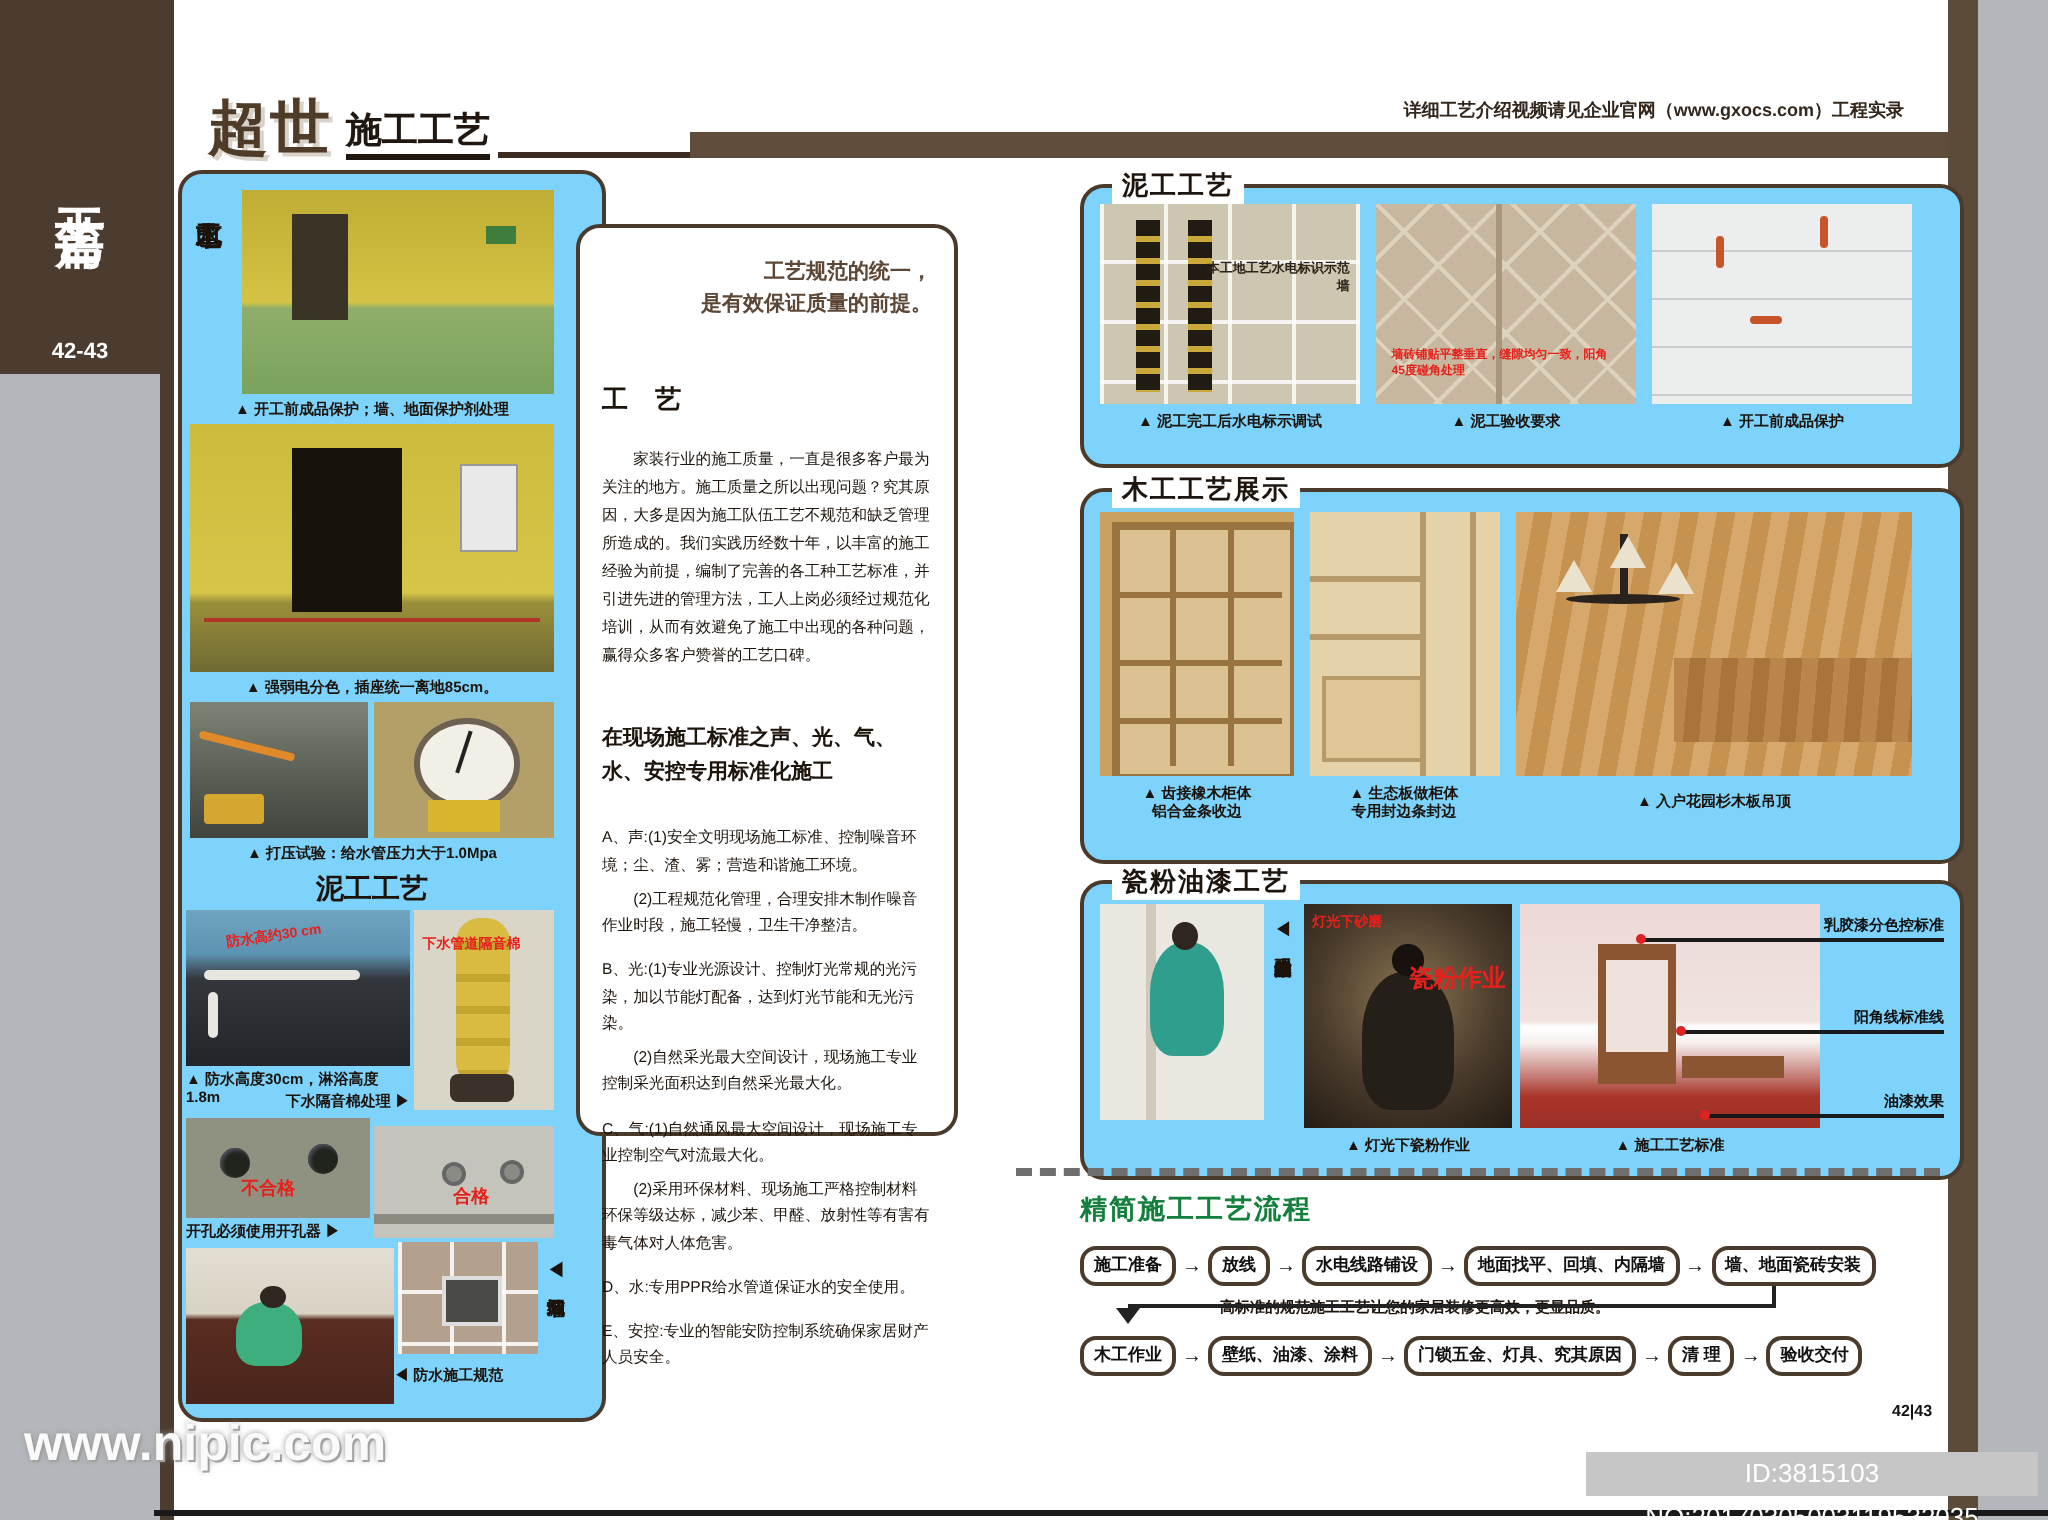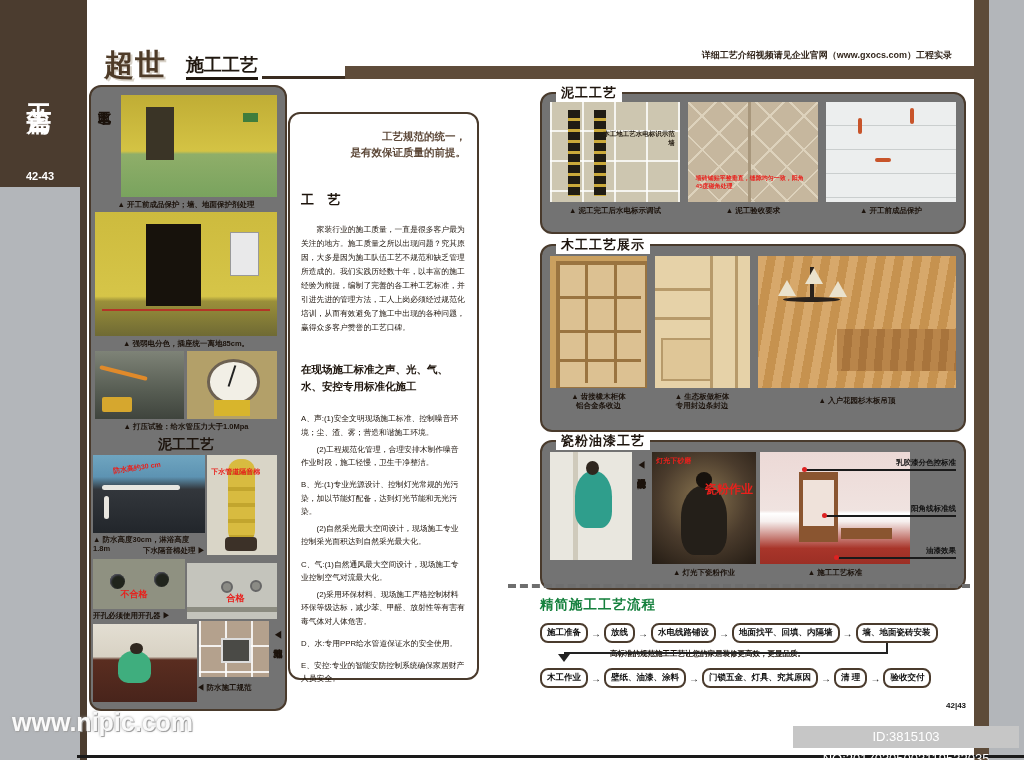--- a/index.html
+++ b/index.html
@@ -12,26 +12,26 @@
            text-orientation:upright;color:#fff;font-weight:bold;font-size:25px;letter-spacing:3px;}
   .chapter-pages{position:absolute;left:0;width:80px;bottom:5px;text-align:center;color:#fff;
            font-weight:bold;font-size:11px;}
   .spine-l{position:absolute;left:80px;top:0;width:7px;height:760px;background:#4b3c2f;}
   .spine-r{position:absolute;left:974px;top:0;width:15px;height:760px;background:#5d4b39;}
   .m-right{position:absolute;left:989px;top:0;width:35px;height:760px;background:#b3b6ba;}
   
   .hnote{position:absolute;right:72px;top:49px;font-size:9px;font-weight:bold;color:#33271d;}
   .hbar{position:absolute;left:345px;top:66px;width:629px;height:13px;background:#5f4c3a;}
   .trule{position:absolute;left:213px;top:76px;width:132px;height:3px;background:#3a2c20;}
-  .lp-title{position:absolute;left:100px;top:50px;display:flex;align-items:flex-end;gap:20px;background:#fff;padding:0 4px;}
+  .lp-title{position:absolute;left:100px;top:50px;display:flex;align-items:flex-end;gap:7px;background:#fff;padding:0 4px;}
   .brand{font-size:30px;font-weight:900;color:#4e3b28;letter-spacing:1px;line-height:1;
          text-shadow:2px 2px 0 #d8d2c8;}
   .brand-rest{font-size:18px;font-weight:bold;color:#201810;border-bottom:3px solid #201810;padding-bottom:1px;line-height:1.1;}
   
-  .rbox{position:absolute;background:#737373;border:2px solid #493a2c;border-radius:12px;}
+  .rbox{position:absolute;background:#7dd3fc;border:2px solid #493a2c;border-radius:12px;padding-left:16px;}
   .boxlabel{position:absolute;top:-10px;left:14px;background:#fff;padding:0 5px;font-size:13px;
             font-weight:bold;color:#1e150e;letter-spacing:1px;}
   
   .ph{position:absolute;overflow:hidden;}
   .cap{position:absolute;font-size:7.5px;font-weight:bold;color:#1c130c;line-height:1.25;}
   .cap.c{text-align:center;}
   .cap.r{text-align:right;}
   .vtext{writing-mode:vertical-rl;text-orientation:upright;font-weight:bold;font-size:11px;color:#1c130c;}
   .red{color:#e8201c;font-weight:bold;}
   .ph-room1{background:linear-gradient(180deg,#c0ad35 0%,#d4c344 55%,#8fae69 58%,#79a35e 100%);}
@@ -100,21 +100,21 @@
   .seam{position:absolute;left:28%;top:0;width:5px;height:100%;background:#cfcabb;}
   .ph-dark{background:radial-gradient(circle at 50% 42%,#8a7550 0%,#4a3b2c 55%,#241c14 100%);}
   .ph-roomfinal{background:linear-gradient(180deg,#ecd9d6 0%,#f0e3e0 52%,#ffffff 55%,#f6efee 62%,#a8352a 86%,#9c2f25 100%);}
   .shelfu{position:absolute;left:26%;top:18%;width:26%;height:62%;background:#8a5530;}
   .shelfu i{position:absolute;left:10%;top:12%;width:80%;height:66%;background:#efe2da;display:block;}
   .tvb{position:absolute;left:54%;top:68%;width:34%;height:10%;background:#8a5530;}
   .ann{position:absolute;right:8px;width:150px;text-align:right;font-size:7.5px;font-weight:bold;
        color:#111;border-bottom:2px solid #1a1a1a;padding-bottom:1px;}
   .ann b{position:absolute;left:-4px;bottom:-3px;width:5px;height:5px;border-radius:50%;background:#d22;}
   
-  .essay{position:absolute;left:288px;top:112px;width:191px;height:568px;border:2px solid #493a2c;
+  .essay{position:absolute;left:288px;top:112px;width:191px;height:456px;border:2px solid #493a2c;
          border-radius:12px;background:#fff;box-sizing:border-box;padding:14px 11px;}
   .e-intro{font-size:10.5px;font-weight:bold;color:#5d4838;text-align:right;line-height:1.55;margin-bottom:30px;}
   .e-h{font-size:13px;font-weight:bold;letter-spacing:5px;margin-bottom:14px;}
   .e-p1{font-size:9px;font-weight:bold;line-height:1.8;text-indent:2em;margin:0 0 18px;}
   .e-p2{font-size:7.8px;line-height:1.8;text-indent:2em;margin:0 0 26px;}
   .e-sub{font-size:10.5px;font-weight:bold;line-height:1.6;margin:0 0 18px;}
   .it{font-size:7.8px;line-height:1.7;margin:0 0 4px;}
   .itg{margin-top:9px;}
   
   .flow{position:absolute;left:540px;top:596px;width:430px;height:108px;}

